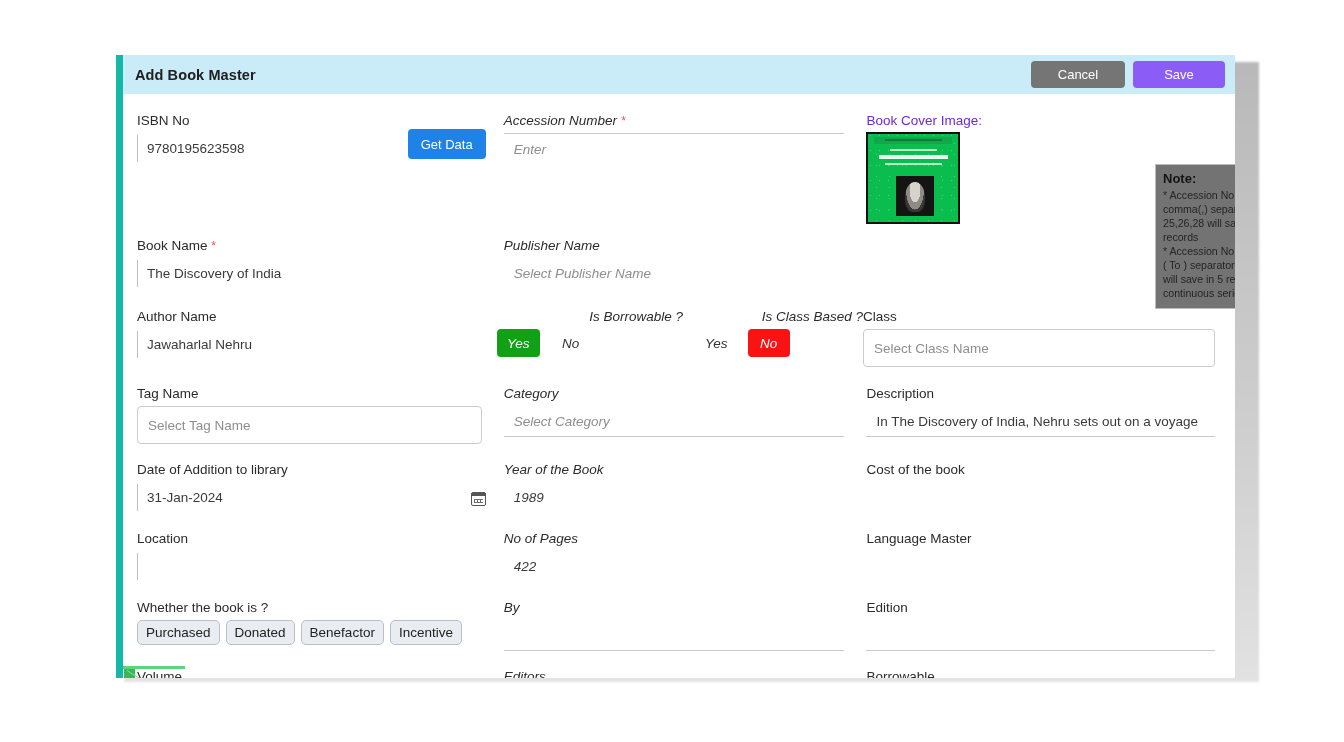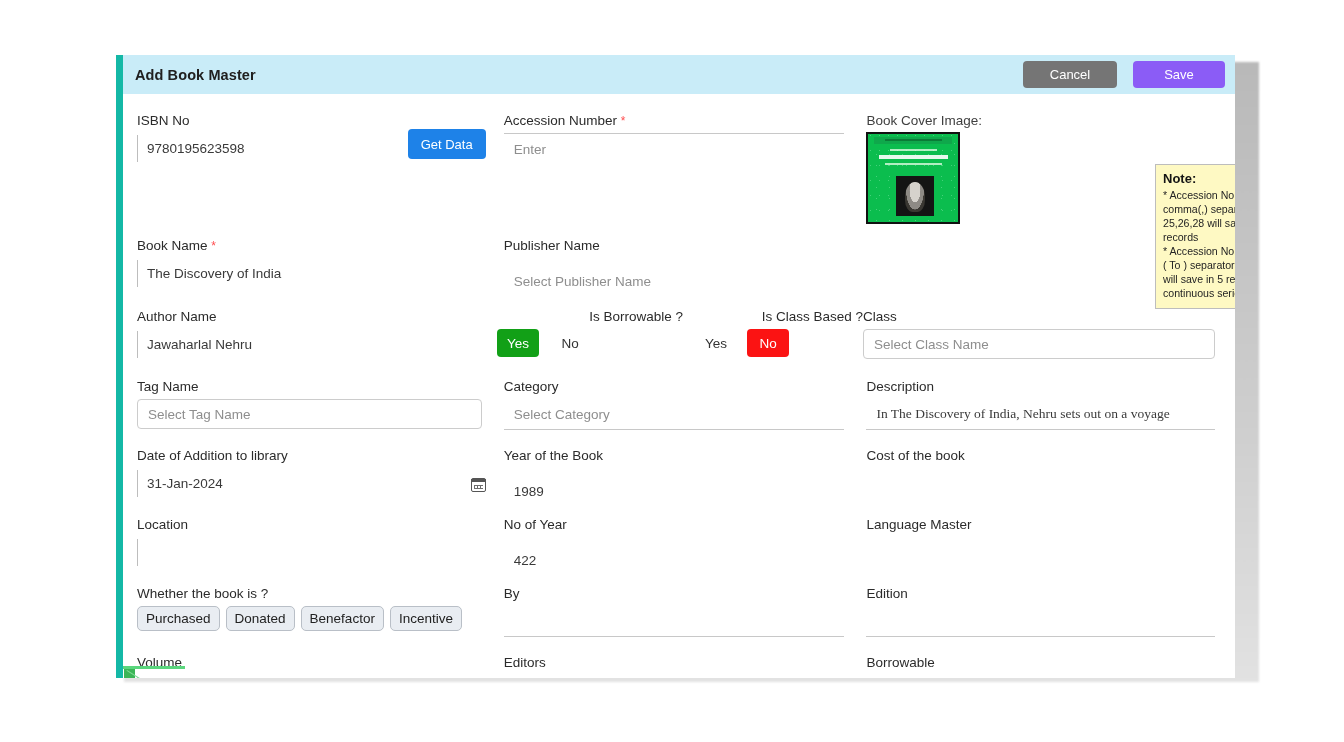--- a/index.html
+++ b/index.html
@@ -20,39 +20,39 @@
     background:#ffffff;overflow:hidden;
     border-left:7px solid #14b8a6;
   }
   .dlg-header{
     height:39px;background:#c9ecf8;display:flex;align-items:center;
     padding:0 8px 0 12px;box-sizing:border-box;position:relative;
   }
   .dlg-title{
     font-size:14.5px;font-weight:bold;color:#202020;letter-spacing:.1px;
   }
-  .hdr-btns{position:absolute;right:10px;top:6px;display:flex;gap:16px;}
+  .hdr-btns{position:absolute;right:10px;top:6px;display:flex;gap:8px;}
   .btn{
     border:none;border-radius:4px;font-size:13px;color:#ffffff;
     height:27px;cursor:pointer;font-family:inherit;
     display:flex;align-items:center;justify-content:center;
   }
   .btn-cancel{background:#757575;width:94px;}
   .btn-save{background:#8b5cf6;width:92px;}
 
   
   .dlg-body{
     position:relative;height:584px;box-sizing:border-box;
     padding:12px 14px 0 14px;
     margin-top:7px;
   }
   .row{display:flex;width:1084px;}
   .col{box-sizing:border-box;padding-right:22px;}
   .c1{width:372px;}
-  .c2{width:368px;}
+  .c2{width:368px;font-style:italic;}
   .c3{width:360px;padding-right:6px;}
   .flabel{
     font-size:13.5px;color:#2b2b2b;display:block;margin-bottom:5px;
     white-space:nowrap;
   }
   .req{color:#ff4d4f;font-size:12px;}
 
   
   .uline{
     position:relative;height:31px;box-sizing:border-box;
@@ -61,25 +61,25 @@
     padding-left:10px;font-size:13.5px;color:#3a3a3a;
   }
   .uline.topline{border-top:1px solid #c8c8c8;border-bottom:none;}
   .uline .ph{color:#8e8e8e;}
   
   .uline.leftbar{border-bottom:none;}
   .uline.leftbar:before{
     content:"";position:absolute;left:0;top:2px;bottom:2px;width:1px;
     background:#bdbdbd;
   }
-  .uline.plain{border-bottom:none;align-items:flex-end;}
+  .uline.plain{border-bottom:none;}
 
   
   .boxsel{
-    height:30px;border:1px solid #ccc;border-radius:4px;background:#fff;
+    height:38px;border:1px solid #ccc;border-radius:4px;background:#fff;
     display:flex;align-items:center;padding-left:10px;
     font-size:13.5px;color:#8e8e8e;box-sizing:border-box;width:100%;
   }
   .boxsel.wide{width:352px;}
 
   
   .isbn-wrap{position:relative;}
   .getdata{
     position:absolute;right:-4px;top:-4px;background:#1e82e8;color:#fff;
     border:none;border-radius:4px;height:30px;width:78px;font-size:13px;
@@ -153,33 +153,33 @@
   }
   .cover .speck{
     position:absolute;inset:0;
     background-image:
       radial-gradient(circle,#7ee8a6 .7px,transparent .8px),
       radial-gradient(circle,#7ee8a6 .6px,transparent .7px);
     background-size:13px 11px,9px 15px;
     background-position:2px 4px,7px 9px;
     opacity:.5;
   }
-  .cover-label{font-size:13.5px;color:#404040;margin-bottom:4px;display:block;}
+  .cover-label{font-size:13.5px;color:#6d28d9;margin-bottom:4px;display:block;}
 
   
   .notebox{
     position:absolute;left:1032px;top:63px;width:156px;
-    border:1px solid #bdbdbd;background:#fef9c3;box-sizing:border-box;
+    border:1px solid #bdbdbd;background:#737373;box-sizing:border-box;
     padding:6px 7px 8px 7px;
   }
   .notebox .nh{font-size:13px;font-weight:bold;color:#141414;display:block;margin-bottom:2px;}
   .notebox .nt{font-size:10.6px;line-height:14px;color:#242424;display:block;}
 
   
-  .desc-clip{overflow:hidden;white-space:nowrap;font-family:Liberation Serif, serif;}
+  .desc-clip{overflow:hidden;white-space:nowrap;}
 
   
   .green-cursor{
     position:absolute;left:0px;bottom:-6px;width:20px;height:18px;
   }
   .green-cursor .gbar{
     position:absolute;left:0;top:0;width:62px;height:3px;background:#5ad67d;
   }
   .green-cursor .gsq{
     position:absolute;left:1px;top:3px;width:11px;height:13px;background:#3cb557;
@@ -348,21 +348,21 @@
 
     <div class="row">
       <div class="col c1">
         <span class="flabel">Location</span>
         <div class="uline leftbar">
           <span></span>
         </div>
       </div>
 
       <div class="col c2">
-        <span class="flabel">No of Year</span>
+        <span class="flabel">No of Pages</span>
         <div class="uline plain">
           <span>422</span>
         </div>
       </div>
 
       <div class="col c3">
         <span class="flabel">Language Master</span>
       </div>
     </div>
 

